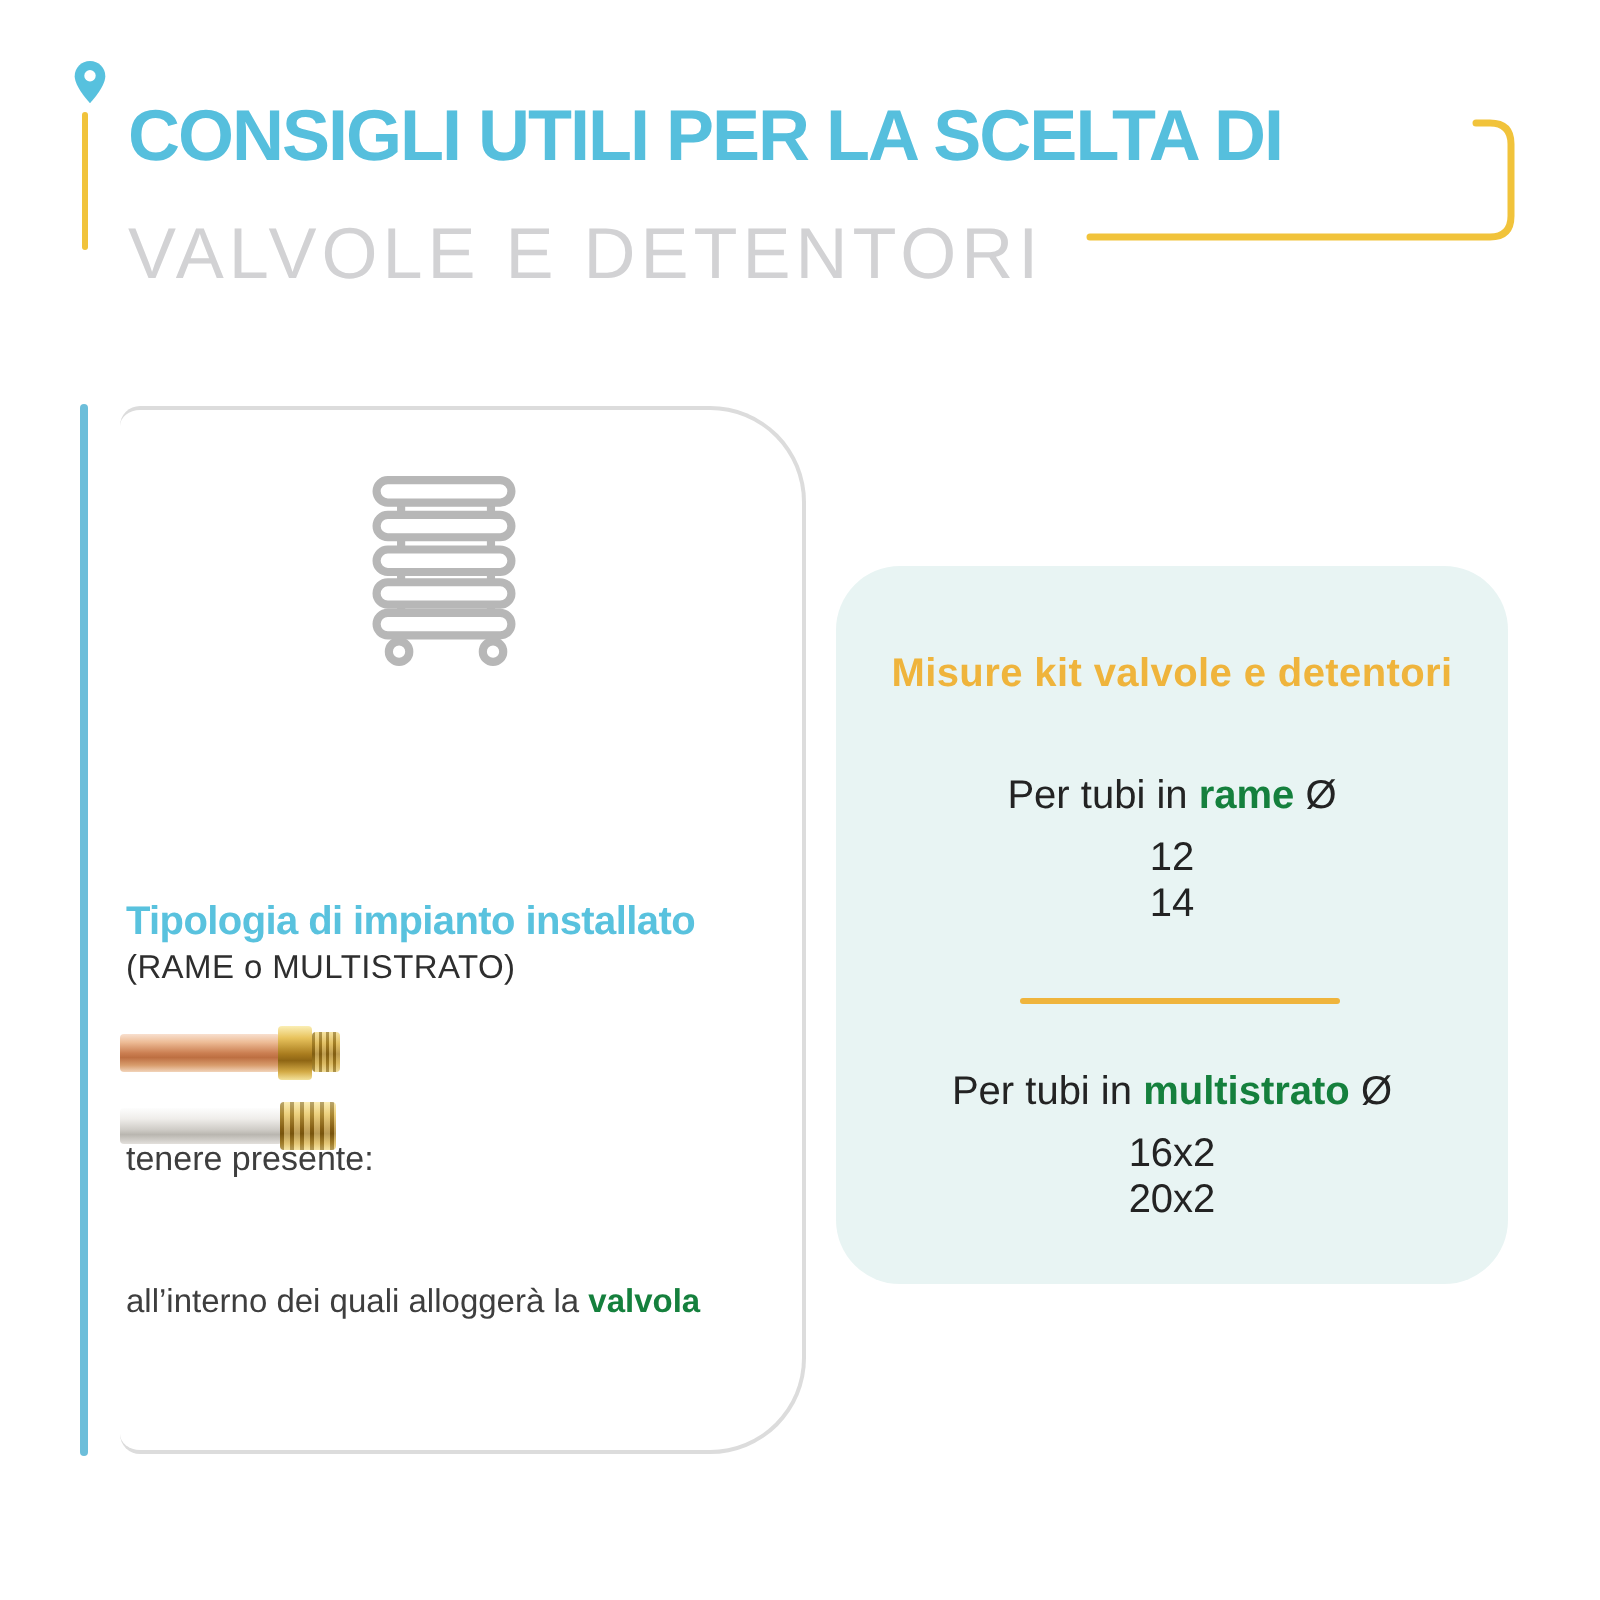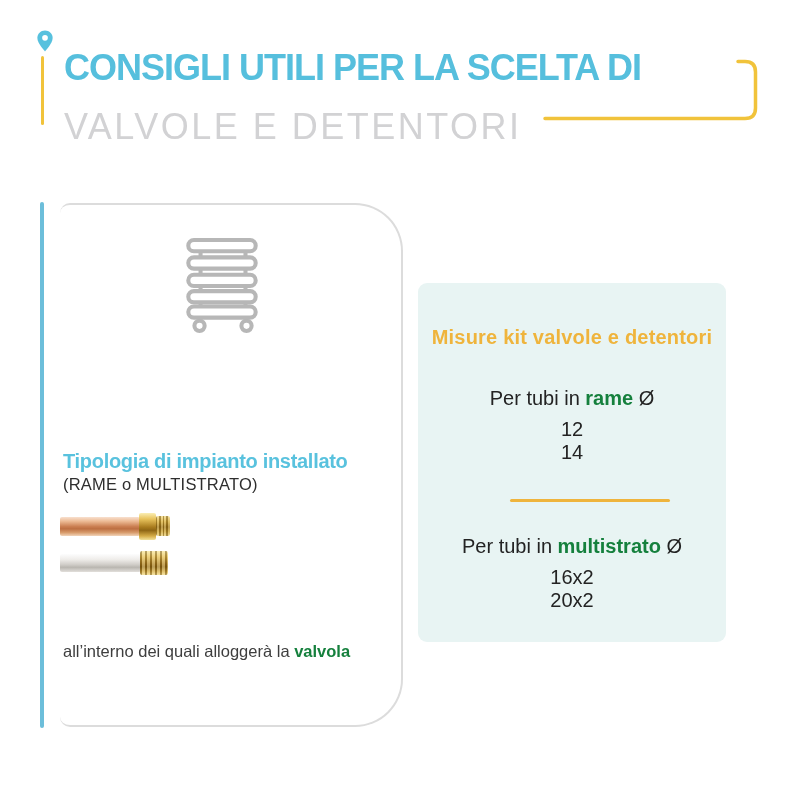--- a/index.html
+++ b/index.html
@@ -45,21 +45,21 @@
   .tip-copper{position:absolute;left:96px;top:3px;width:14px;height:20px;border-radius:2px;
     background:repeating-linear-gradient(90deg,rgba(101,72,8,0.45) 0 1.5px,rgba(255,238,180,0.35) 1.5px 3.5px),
       linear-gradient(180deg,#f1dd96 0%,#d4a93c 28%,#9a701a 55%,#c69c33 78%,#e8d184 100%);}
   .tube-multi{position:absolute;left:0;top:3px;width:81px;height:18px;border-radius:2px;
     background:linear-gradient(180deg,#fdfdfd 0%,#efedea 30%,#cfccc7 60%,#b9b6b0 74%,#e2dfdb 100%);}
   .fit-multi{position:absolute;left:80px;top:0;width:28px;height:24px;border-radius:2px;
     background:repeating-linear-gradient(90deg,rgba(90,60,5,0.40) 0 2px,rgba(255,240,190,0.40) 2px 5px),
       linear-gradient(180deg,#f8ebae 0%,#e2bc54 25%,#a3761d 55%,#8c6412 66%,#d0a843 86%,#f0dd94 100%);}
 
   
-  .right-card{left:418px;top:283px;width:308px;height:359px;background:#E8F4F3;border-radius:9px;}
+  .right-card{left:418px;top:283px;width:336px;height:359px;background:#E8F4F3;border-radius:32px;}
   .rc-text{position:absolute;left:0;width:100%;text-align:center;line-height:1;}
   .rc-title{top:44px;font-size:20px;font-weight:700;color:#EFB43C;letter-spacing:0.2px;}
   .rc-label{font-size:20px;color:#232323;}
   .rc-label-copper{top:105px;}
   .rc-size{font-size:20px;color:#232323;}
   .rc-size-1{top:136px;}
   .rc-size-2{top:159px;}
   .rc-divider{left:92px;top:216px;width:160px;height:3px;background:#EFB43C;border-radius:2px;}
   .rc-label-multi{top:253px;}
   .rc-size-3{top:284px;}
@@ -95,20 +95,21 @@
       <g stroke="#B7B7B7" stroke-width="4" fill="#ffffff">
         <rect x="2" y="2" width="66" height="11" rx="5.5"></rect>
         <rect x="2" y="19" width="66" height="11" rx="5.5"></rect>
         <rect x="2" y="36" width="66" height="11" rx="5.5"></rect>
         <rect x="2" y="52" width="66" height="11" rx="5.5"></rect>
         <rect x="2" y="67" width="66" height="11" rx="5.5"></rect>
       </g>
     </svg>
 
     <div class="abs intro">
+      <div>tenere presente:</div>
     </div>
 
     <div class="abs h-blue h-type">Tipologia di impianto installato</div>
     <div class="abs sub-type">(RAME o MULTISTRATO)</div>
 
     <div class="abs pipe pipe-copper">
       <div class="tube-copper"></div>
       <div class="collar-copper"></div>
       <div class="tip-copper"></div>
     </div>

